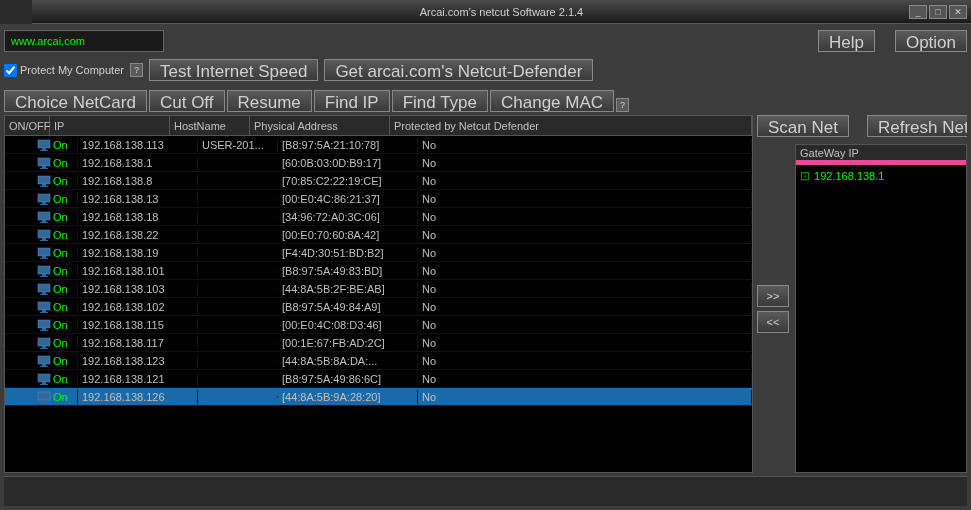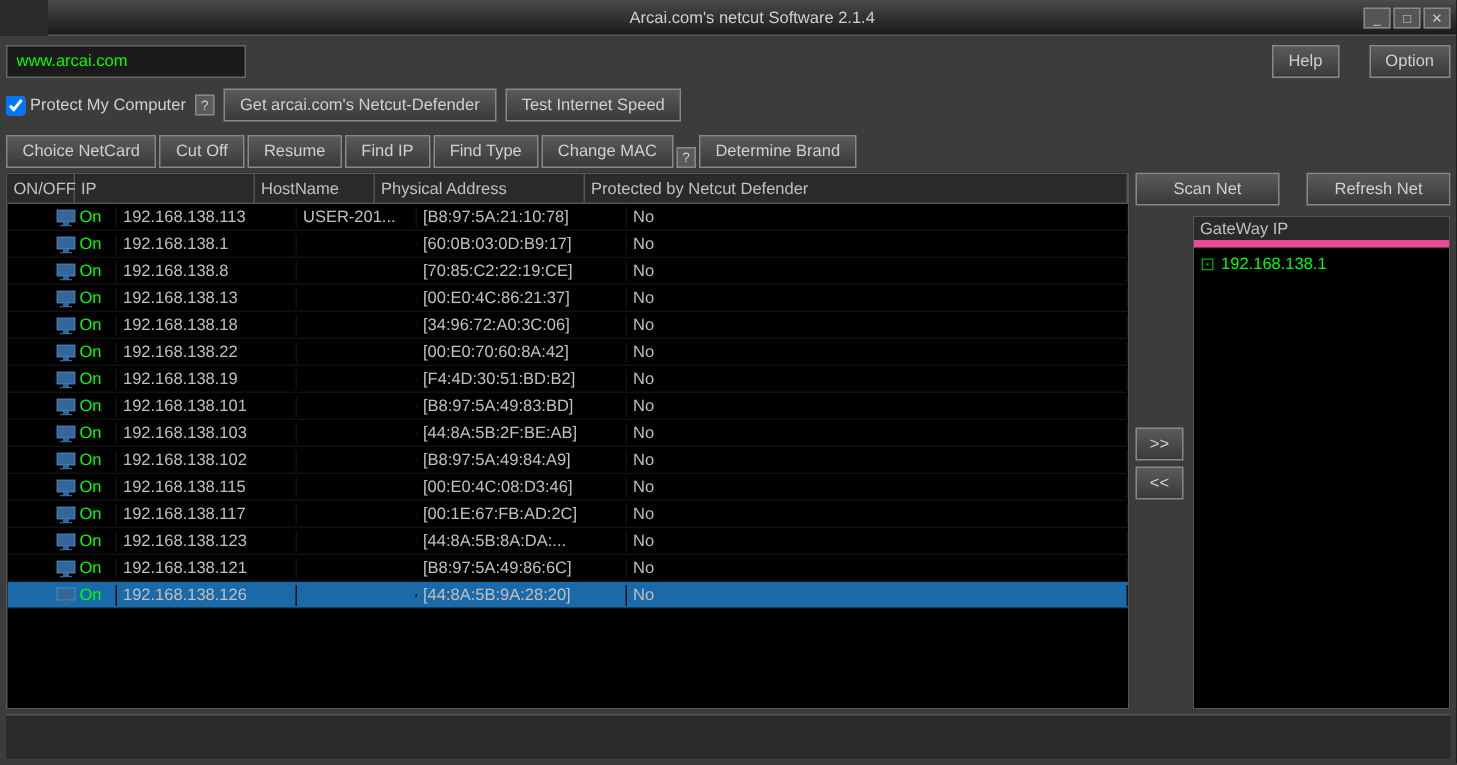--- a/index.html
+++ b/index.html
@@ -63,21 +63,21 @@
       font-size: 11px;
     }
     .spacer { flex: 1; }
     .btn {
       background: linear-gradient(180deg, #5a5a5a 0%, #3a3a3a 100%);
       border: 1px solid #888;
       color: #d0d0d0;
       padding: 2px 10px;
       height: 22px;
       cursor: pointer;
-      font-size: 11px;
+      font-size: 17px;
       white-space: nowrap;
     }
     .toolbar-row2 {
       display: flex;
       align-items: center;
       gap: 6px;
       height: 26px;
     }
     .checkbox-label {
       display: flex;
@@ -237,33 +237,32 @@
     <button class="btn">Help</button>
     <button class="btn">Option</button>
   </div>
 
   <div class="toolbar-row2">
     <label class="checkbox-label">
       <input type="checkbox" checked="" style="">
       <span>Protect My Computer</span>
     </label>
     <span class="help-badge">?</span>
+    <button class="btn">Test Internet Speed</button>
     <button class="btn">Get arcai.com's Netcut-Defender</button>
-    <button class="btn">Test Internet Speed</button>
   </div>
 
   <div class="toolbar-row3">
     <button class="btn">Choice NetCard</button>
     <button class="btn">Cut Off</button>
     <button class="btn">Resume</button>
     <button class="btn">Find IP</button>
     <button class="btn">Find Type</button>
     <button class="btn">Change MAC</button>
     <span class="help-badge">?</span>
-    <button class="btn">Determine Brand</button>
   </div>
 
   <div class="content-area">
 
     <div class="table-section">
       <div class="table-header">
         <div class="col-header col-onoff">ON/OFF</div>
         <div class="col-header col-ip">IP</div>
         <div class="col-header col-hostname">HostName</div>
         <div class="col-header col-mac">Physical Address</div>

